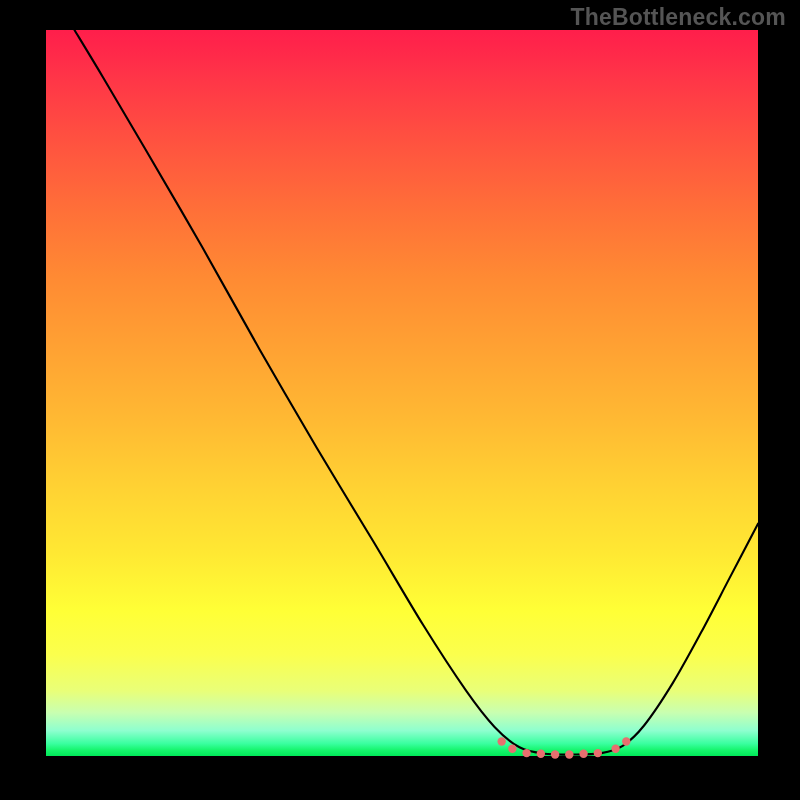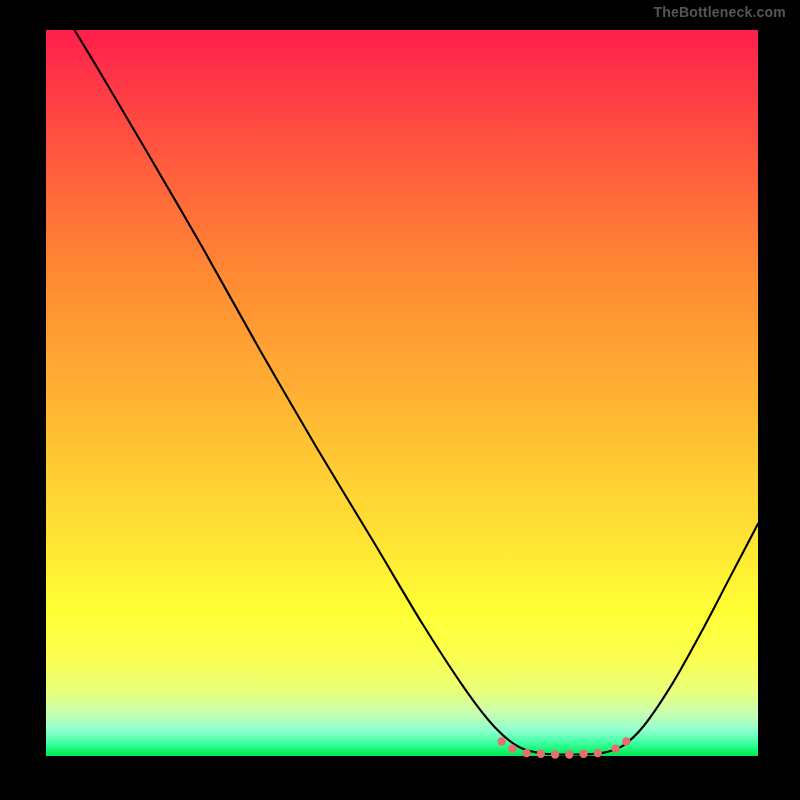--- a/index.html
+++ b/index.html
@@ -15,21 +15,21 @@
     position: relative;
     width: 800px;
     height: 800px;
     background: #000000;
   }
   .watermark {
     position: absolute;
     top: 4px;
     right: 14px;
     color: #555555;
-    font-size: 14px;
+    font-size: 23px;
     font-weight: 600;
     letter-spacing: 0.2px;
     z-index: 20;
     user-select: none;
   }
   .plot-area {
     position: absolute;
     left: 46px;
     top: 30px;
     width: 712px;

